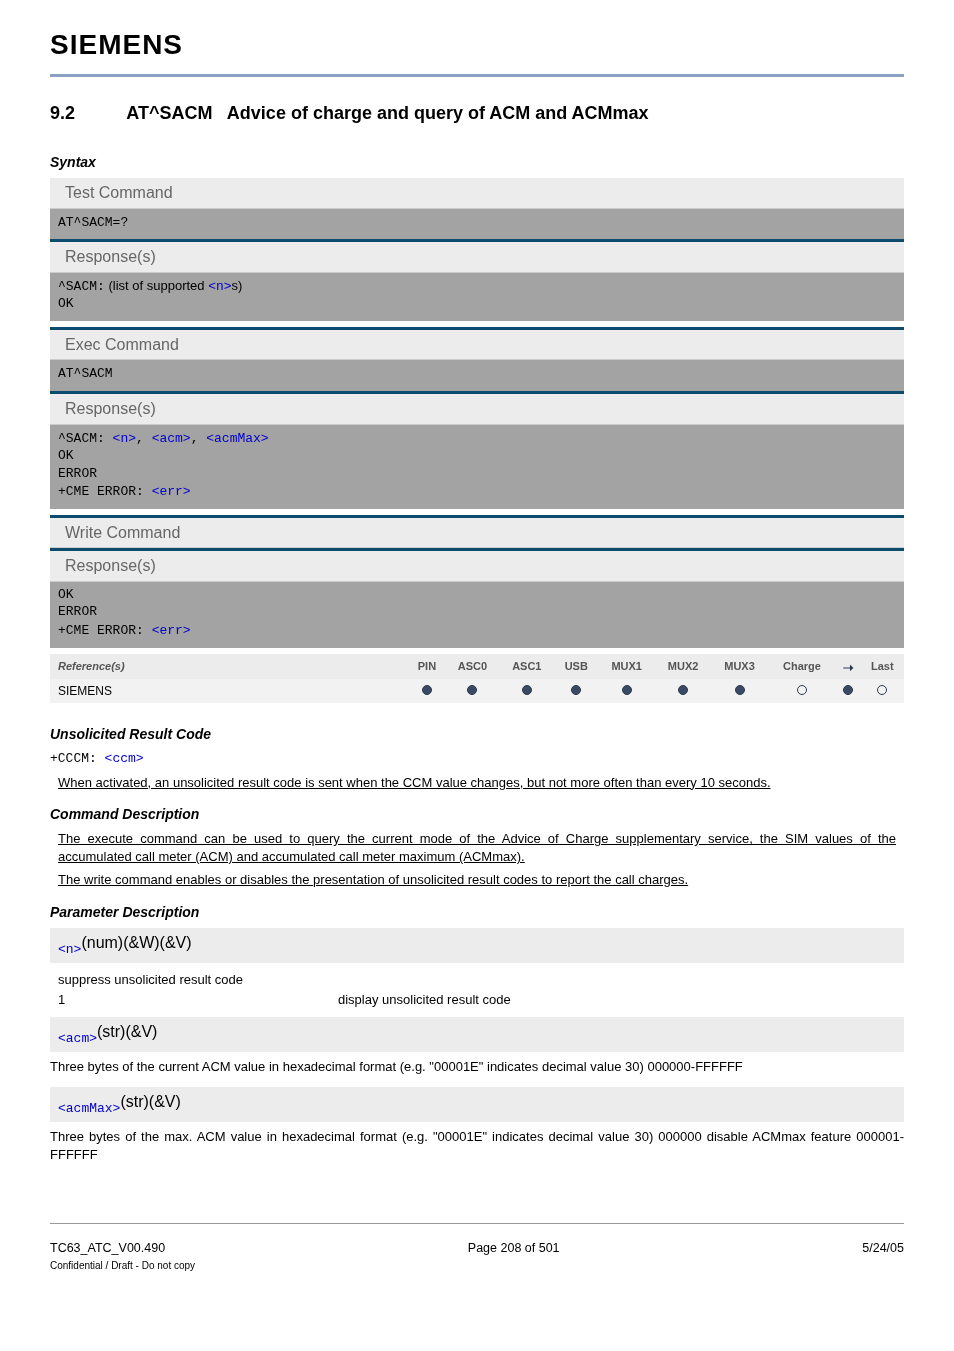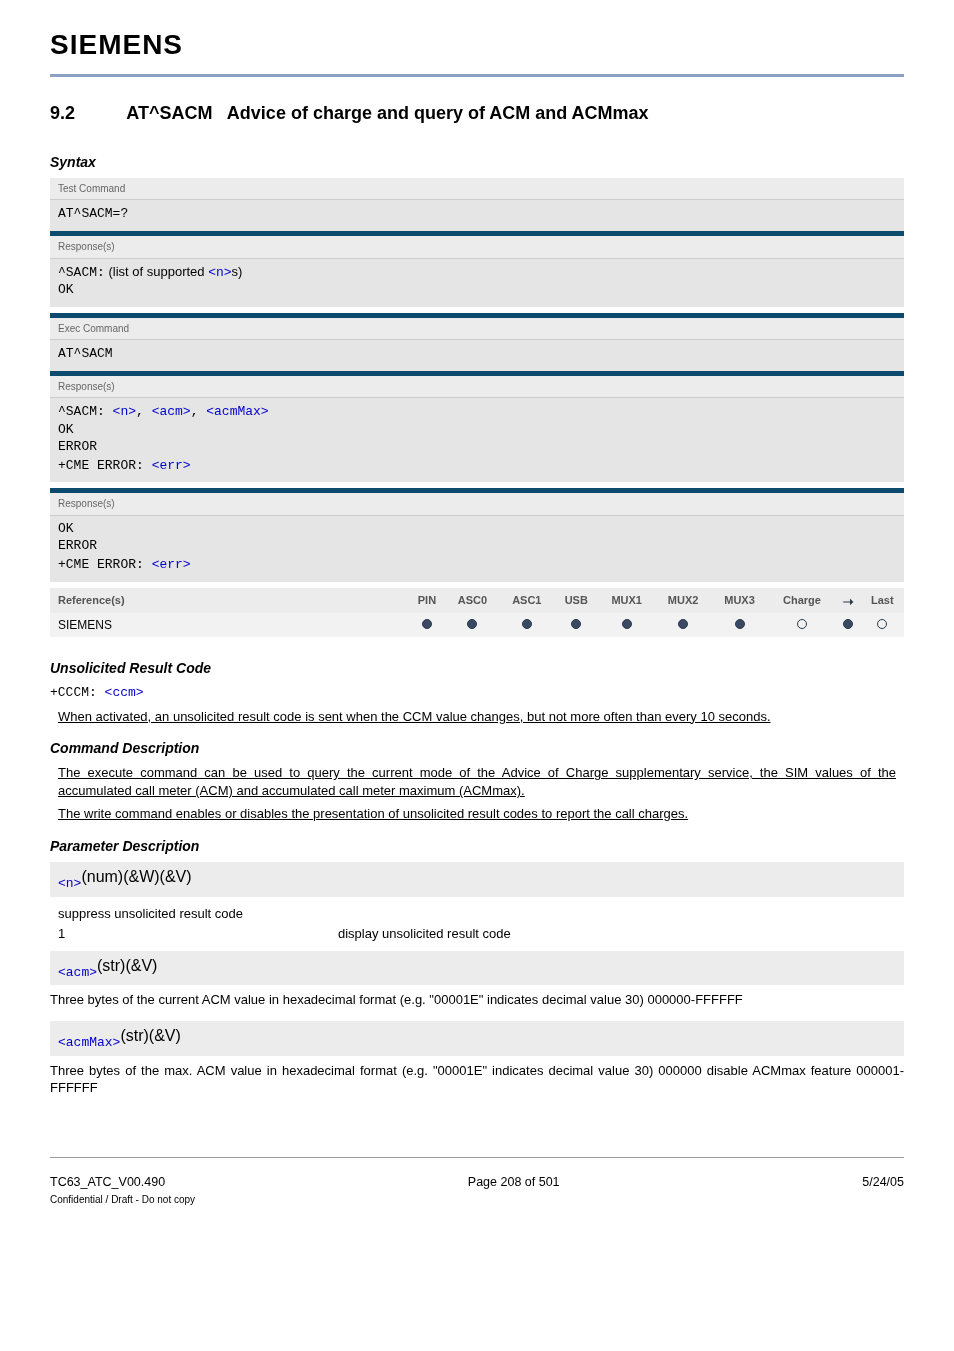--- a/index.html
+++ b/index.html
@@ -23,30 +23,30 @@
   .logo { font-family: Arial, sans-serif; font-weight: 900; font-size: 28px; letter-spacing: 1px; color:#000; }
   .hr-thick { border: none; border-top: 3px solid #8aa1c4; margin: 10px 0 24px 0; }
   .hr-thin { border: none; border-top: 1px solid #999; margin: 20px 0 10px 0; }
   h1.section-title { font-size: 18px; font-weight: bold; margin-bottom: 28px; }
   h1.section-title .secnum { display:inline-block; width:72px; }
   .subhead { font-style: italic; font-weight: bold; font-size: 14px; margin: 10px 0 6px 0; }
   .syntax-block { margin-top: 4px; }
   .block-label {
     background: #ececec;
     color: #666;
-    font-size: 10px;
-    padding: 4px 8px;
+    font-size: 16px;
+    padding: 4px 15px;
     border-bottom: 1px solid #ccc;
   }
   .block-body {
-    background: #e5e5e5;
+    background: #a3a3a3;
     padding: 4px 8px 8px 8px;
     font-size: 13px;
   }
-  .block-divider { border-top:5px solid #0c4a6e; }
+  .block-divider { border-top:3px solid #0c4a6e; }
   .mono { font-family: "Courier New", monospace; font-size: 13px; }
   .param { font-family: "Courier New", monospace; color: #0000cc; }
   .ref-table {
     width: 100%;
     border-collapse: collapse;
     font-size: 12px;
   }
   .ref-table td, .ref-table th { text-align: center; padding: 4px 2px; }
   .ref-table .left { text-align:left; padding-left:8px; }
   .ref-row-head { background:#ececec; color:#555; font-weight:normal; font-size:11px;}
@@ -113,32 +113,33 @@
     <div>
       <span class="mono">^SACM: </span><a class="param link">&lt;n&gt;</a><span class="mono">, </span><a class="param link">&lt;acm&gt;</a><span class="mono">, </span><a class="param link">&lt;acmMax&gt;</a>
     </div>
     <div class="mono">OK</div>
     <div class="mono">ERROR</div>
     <div><span class="mono">+CME ERROR: </span><a class="param link">&lt;err&gt;</a></div>
   </div>
 </div>
 
 <div class="syntax-block" style="margin-top:6px;">
+  <div class="block-label block-divider">Write Command</div>
   <div class="block-label block-divider">Response(s)</div>
   <div class="block-body">
     <div class="mono">OK</div>
     <div class="mono">ERROR</div>
     <div><span class="mono">+CME ERROR: </span><a class="param link">&lt;err&gt;</a></div>
   </div>
 </div>
 
 <table class="ref-table" style="margin-top:6px;">
   <tbody>
       <tr class="ref-row-head">
-    <th class="left" style="width:42%;">Reference(s)</th>
+    <th class="left" style="width:42%;font-style:italic;">Reference(s)</th>
     <th>PIN</th>
     <th>ASC0</th>
     <th>ASC1</th>
     <th>USB</th>
     <th>MUX1</th>
     <th>MUX2</th>
     <th>MUX3</th>
     <th>Charge</th>
     <th><span class="plane">➝</span></th>
     <th>Last</th>

